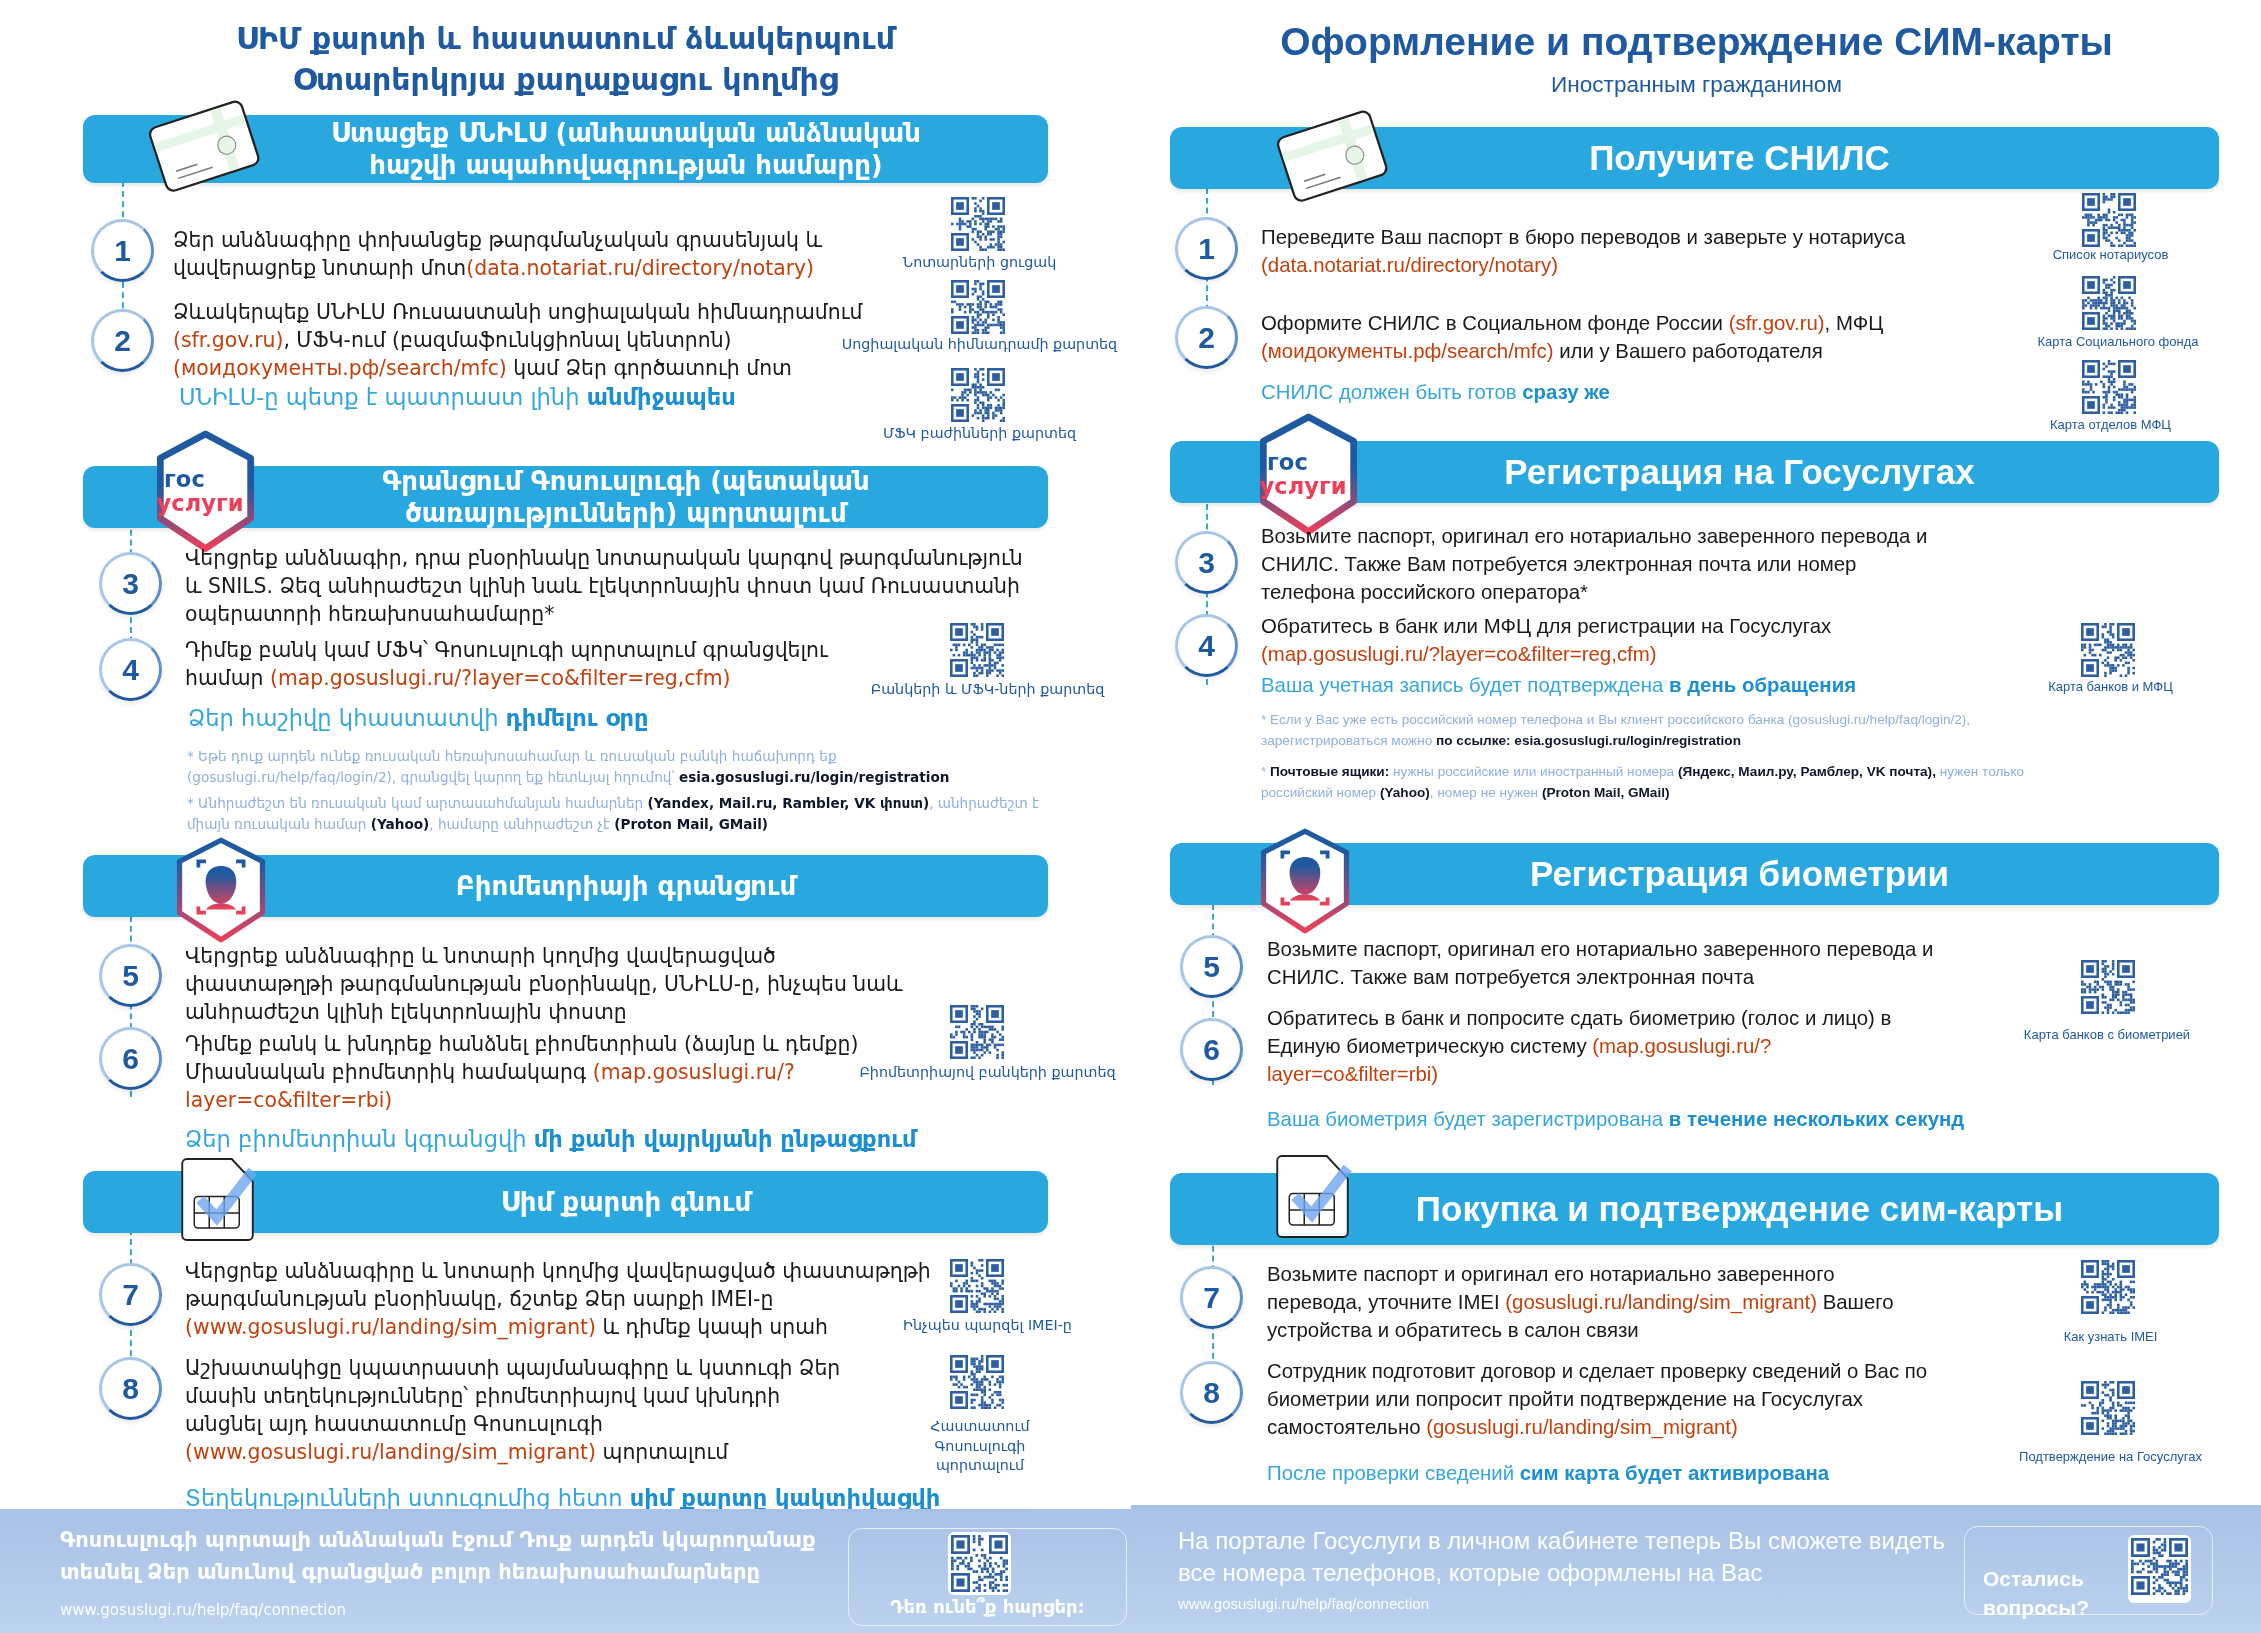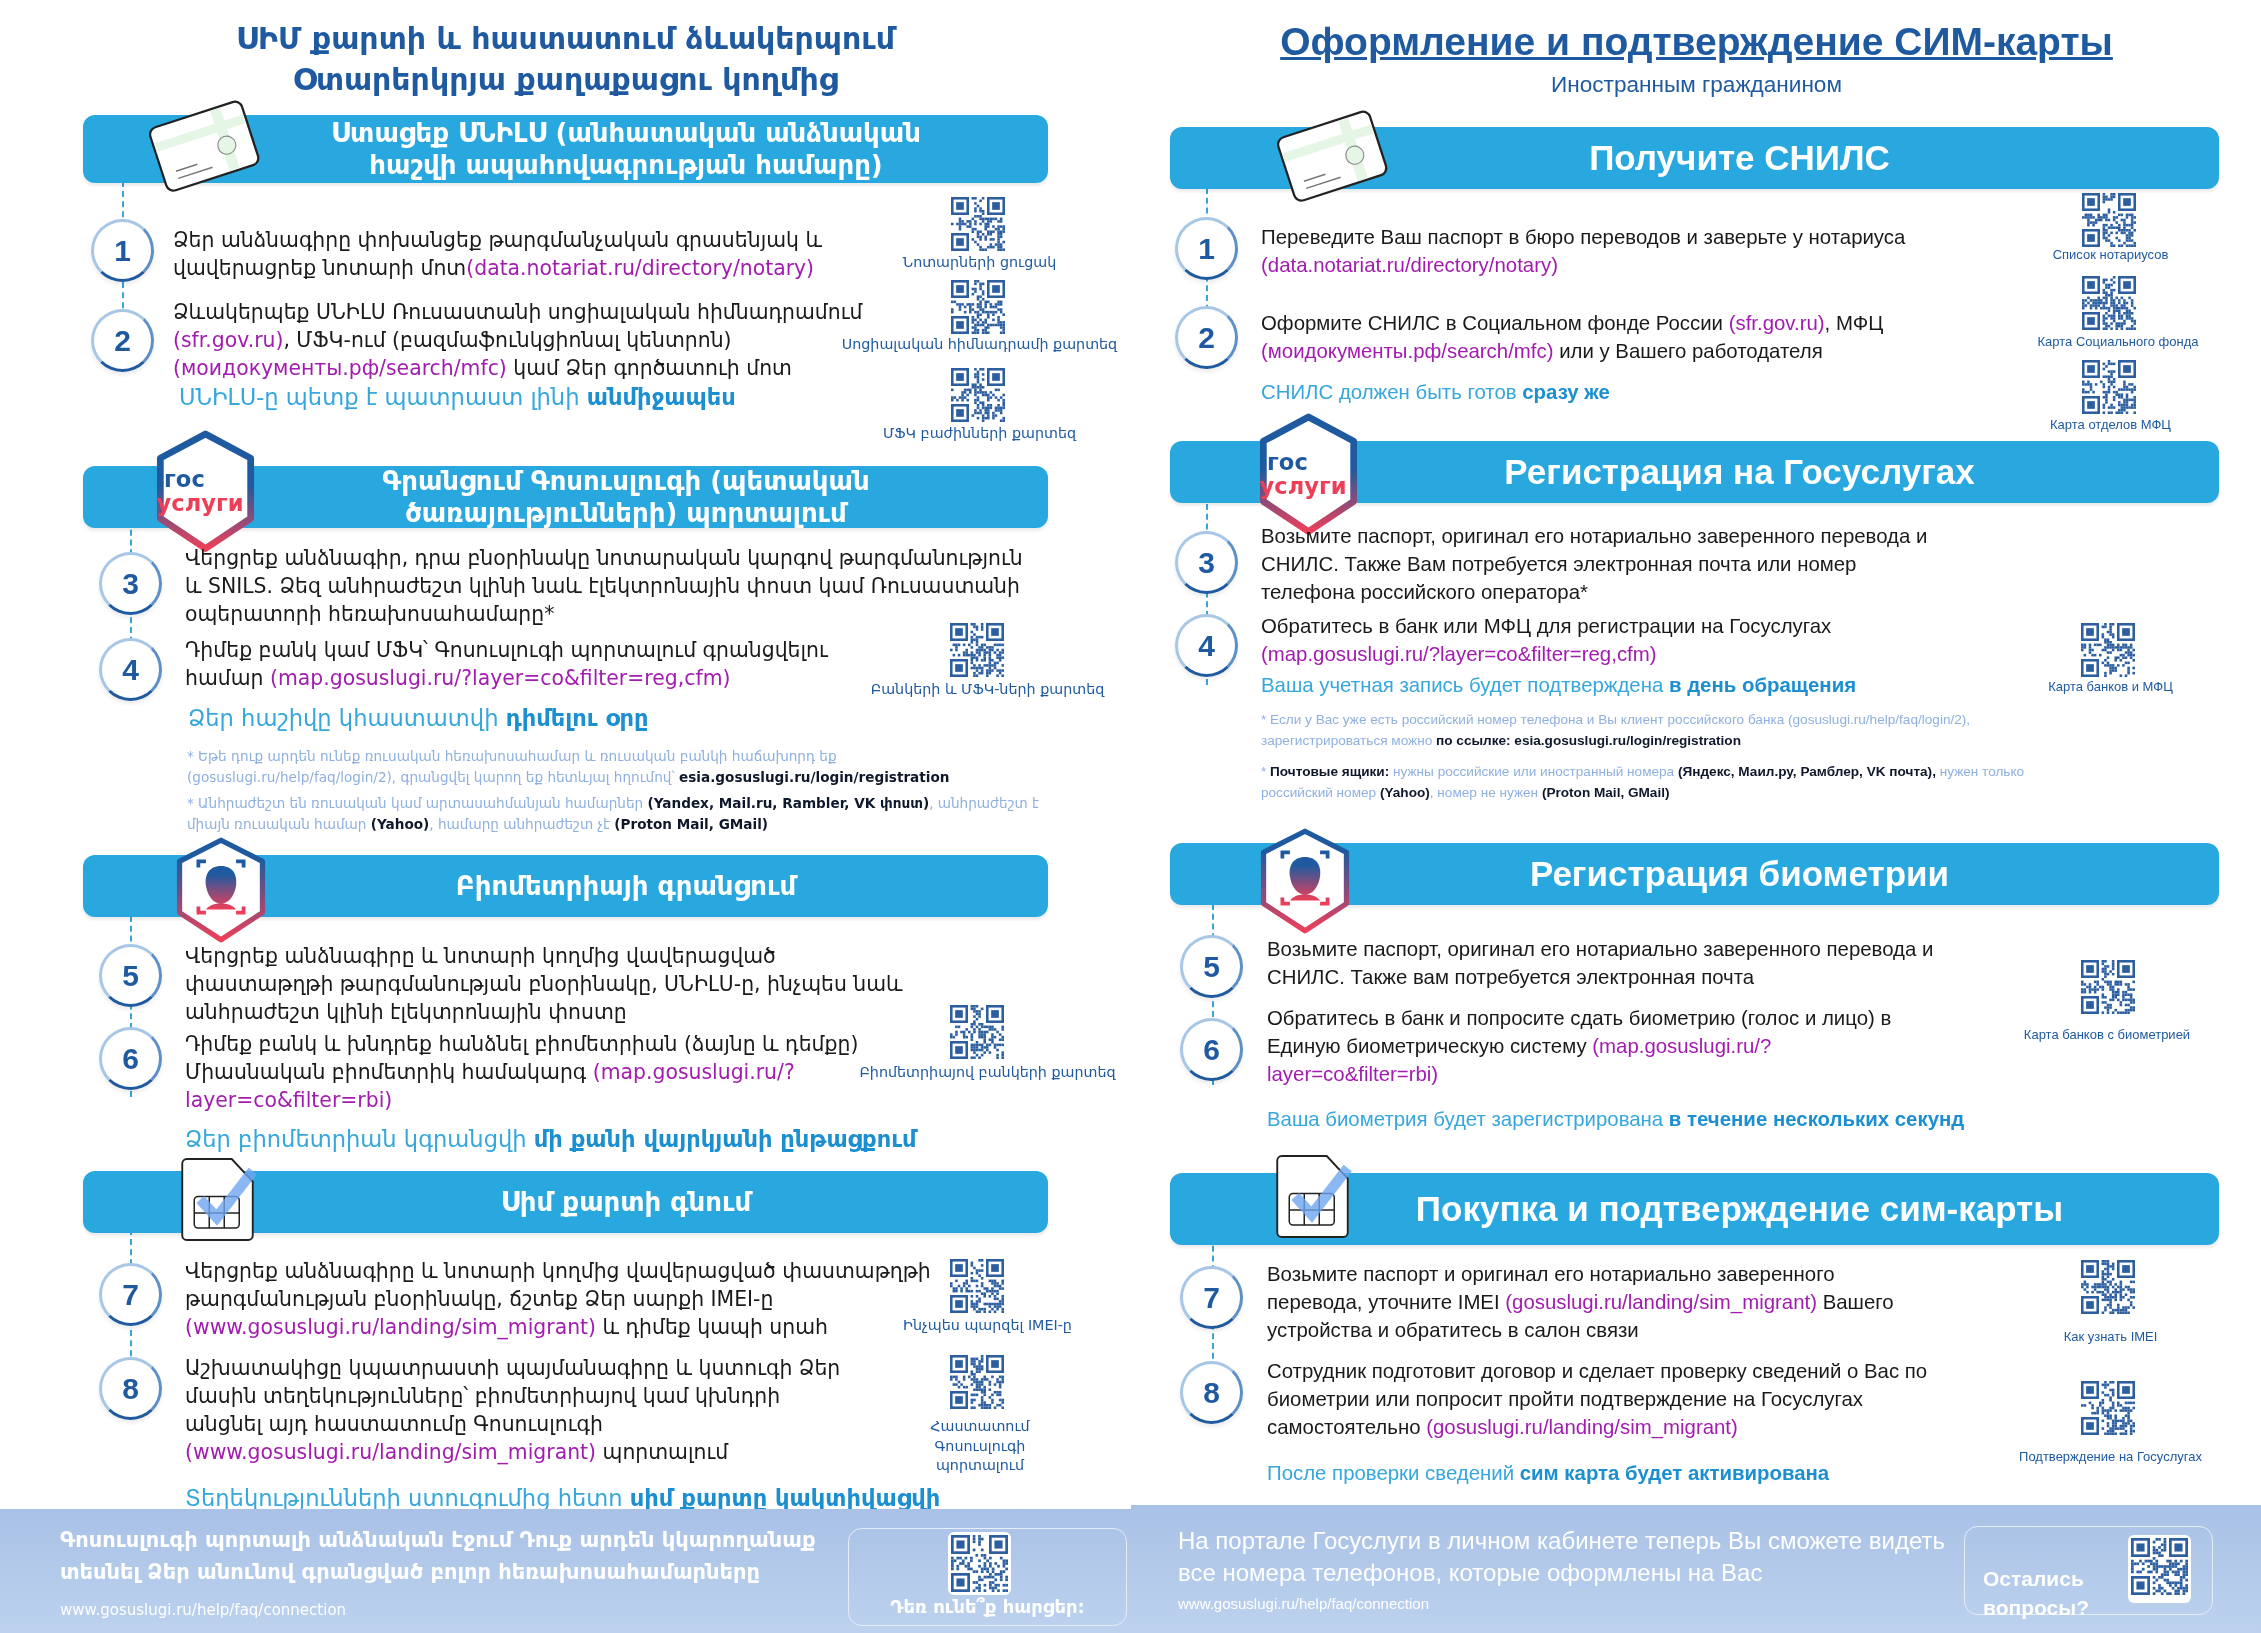--- a/index.html
+++ b/index.html
@@ -6,37 +6,37 @@
   html, body { width: 2261px; height: 1633px; background: #ffffff; overflow: hidden; }
   body { font-family: "DejaVu Sans", sans-serif; color: #1a1a1a; position: relative; }
 
   .page { position: absolute; top: 0; height: 1633px; }
   .page.left { left: 0; width: 1131px; }
   .page.right { left: 1131px; width: 1131px; }
 
   .title { position: absolute; left: 0; right: 0; text-align: center; color: #1f5aa0; font-weight: bold; }
   .left .title.t1 { top: 21px; font-size: 30px; }
   .left .title.t2 { top: 62px; font-size: 30px; }
-  .right .title.t1 { top: 19.6px; font-size: 39px; font-family: "Liberation Sans", sans-serif; text-decoration: underline; }
+  .right .title.t1 { top: 19.6px; font-size: 39px; font-family: "Liberation Sans", sans-serif; }
   .right .subtitle { position: absolute; top: 72px; left: 0; right: 0; text-align: center; color: #1f5aa0; font-size: 22.6px; font-family: "Liberation Sans", sans-serif; }
 
   .banner { position: absolute; background: #29a8e0; border-radius: 12px; color: #fff; font-weight: bold; display: flex; align-items: center; justify-content: center; text-align: center; box-shadow: 0 2.3px 3px rgba(0,0,0,0.08); }
   .left .banner { left: 83px; width: 965px; font-size: 26px; line-height: 32px; padding-left: 121px; }
   .right .banner { left: 39px; width: 1049px; font-size: 35px; font-family: "Liberation Sans", sans-serif; padding-left: 90px; }
 
   .vline { position: absolute; width: 0; border-left: 2.3px dashed #3aa5d8; }
 
   .step-circle { position: absolute; width: 63px; height: 63px; border-radius: 50%; background: #fff;
     border: 3px solid #a8c6e6; border-bottom-color: #1f5aa0; border-right-color: #5d8fc8;
     color: #1f5aa0; font-weight: bold; font-size: 30px; display: flex; align-items: center; justify-content: center;
     box-shadow: 0 3px 4.5px rgba(0,0,0,0.08); font-family: "Liberation Sans", sans-serif; }
 
   .step-text { position: absolute; font-size: 20.4px; line-height: 28px; color: #1a1a1a; }
   .right .step-text { font-family: "Liberation Sans", sans-serif; font-size: 20.4px; line-height: 28px; }
-  .link { color: #a21caf; }
+  .link { color: #c2410c; }
 
   .highlight { position: absolute; font-size: 22.6px; color: #36a7dc; }
   .highlight b { color: #1c8fd0; }
   .right .highlight { font-family: "Liberation Sans", sans-serif; font-size: 20.4px; }
 
   .note { position: absolute; font-size: 13.6px; line-height: 21px; color: #8fb0de; }
   .note b { color: #0f172a; }
   .right .note { font-family: "Liberation Sans", sans-serif; }
 
   .qr { position: absolute; width: 54px; height: 54px; background: #fff; }

